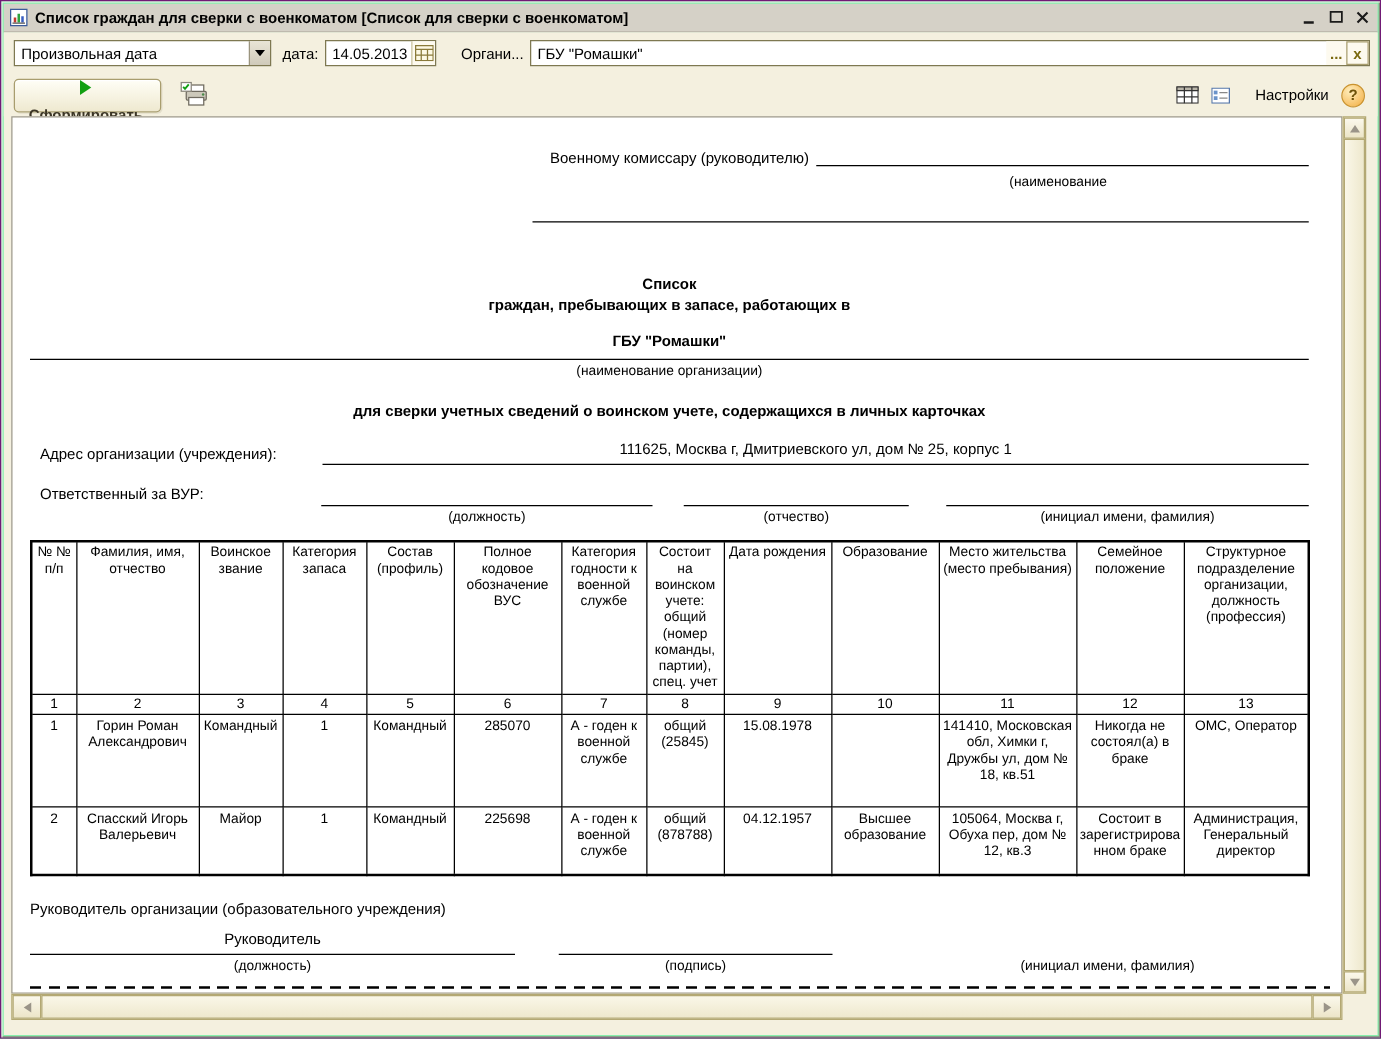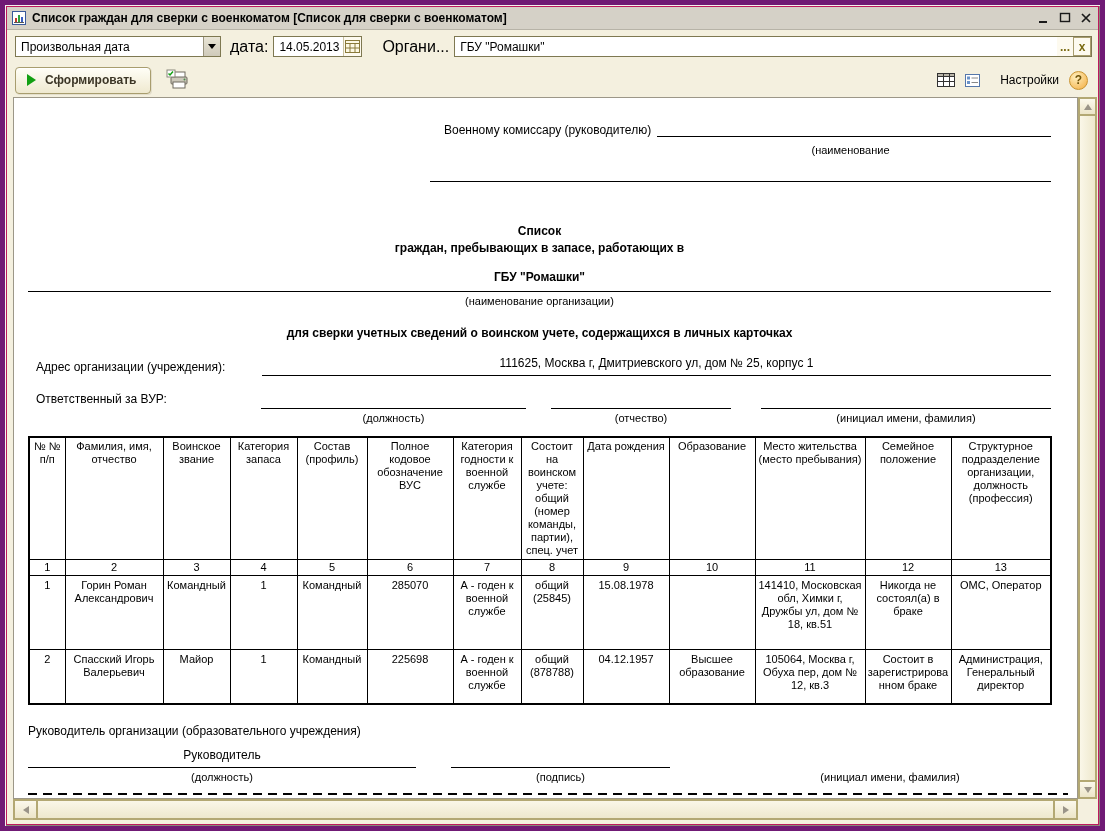--- a/index.html
+++ b/index.html
@@ -1,22 +1,22 @@
 <!DOCTYPE html>
 <html><head>
 <meta charset="utf-8">
 <style>
   * { box-sizing: border-box; margin: 0; padding: 0; }
   html,body { background:#9a978c; }
   body { font-family: "Liberation Sans", sans-serif; }
 
   .window {
     position: relative; width: 1105px; height: 831px;
-    background: #be185d;
-    border: 5px solid #701a75;
+    background: #86efac;
+    border: 1px solid #701a75;
     box-shadow: inset 1px 1px 0 #f4f3ee, inset -1px -1px 0 #8a877c;
     overflow: hidden;
   }
 
   
   .titlebar {
     position: absolute; left: 2px; top: 2px; right: 2px; height: 23px;
     background: #d5d1c7;
     display: flex; align-items: center; padding: 0 4px; gap: 5px;
     border-bottom: 1px solid #b7b3a7;
@@ -30,21 +30,21 @@
   .toolbar1 {
     position: absolute; left: 2px; top: 25px; right: 2px; height: 33px;
     display: flex; align-items: center; padding: 0 6px 0 8px;
     background: #f4f0df;
   }
   .toolbar2 {
     position: absolute; left: 2px; top: 58px; right: 2px; height: 34px;
     display: flex; align-items: center; padding: 0 10px 0 8px;
     background: #f4f0df;
   }
-  .lbl { font-size: 16px; color: #000; white-space: nowrap; }
+  .lbl { font-size: 12px; color: #000; white-space: nowrap; }
 
   .field {
     height: 21px; background: #fff; border: 1px solid #7e7851;
     display: flex; align-items: center; font-size: 12px;
   }
   .field .txt { padding: 0 5px; white-space: nowrap; overflow: hidden; }
   .combo { width: 206px; justify-content: space-between; }
   .combo-arrow-btn {
     width: 17px; height: 19px; background: linear-gradient(#e9e5d6,#cfcaba);
     border-left: 1px solid #9a947e; display: flex; align-items: center; justify-content: center;
@@ -59,21 +59,21 @@
     background: #fdfaef; border: none; height: 19px; padding: 0 3px;
   }
   .mini-btn.bordered { border: 1px solid #a89d6e; width: 18px; }
 
   .gen-btn {
     display: flex; align-items: center; gap: 9px;
     height: 27px; padding: 0 14px 0 11px;
     background: linear-gradient(#fffef6, #efe9d0);
     border: 1px solid #a89d6e; border-radius: 4px;
     box-shadow: inset 0 1px 0 #fff, 1px 1px 0 #e3decb;
-    font-size: 12px; font-weight: bold; color: #3c3626; cursor: default;
+    font-size: 12px; font-weight: bold; color: #3c3626; cursor: default; flex-direction: column;
   }
   .play { width: 0; height: 0; border-top: 6px solid transparent; border-bottom: 6px solid transparent; border-left: 9px solid #12a012; }
   .print-btn { margin-left: 14px; width: 26px; height: 24px; }
   .right-tools { margin-left: auto; display: flex; align-items: center; gap: 10px; }
   .settings-btn { display: flex; align-items: center; gap: 20px; font-size: 12px; color: #000; background: transparent; border: none; }
   .help-btn {
     width: 19px; height: 19px; border-radius: 50%;
     background: radial-gradient(circle at 35% 30%, #ffeebc, #f3ad41);
     border: 1px solid #c9932f; color: #6e5208; font-weight: bold; font-size: 12px;
     display: flex; align-items: center; justify-content: center;

